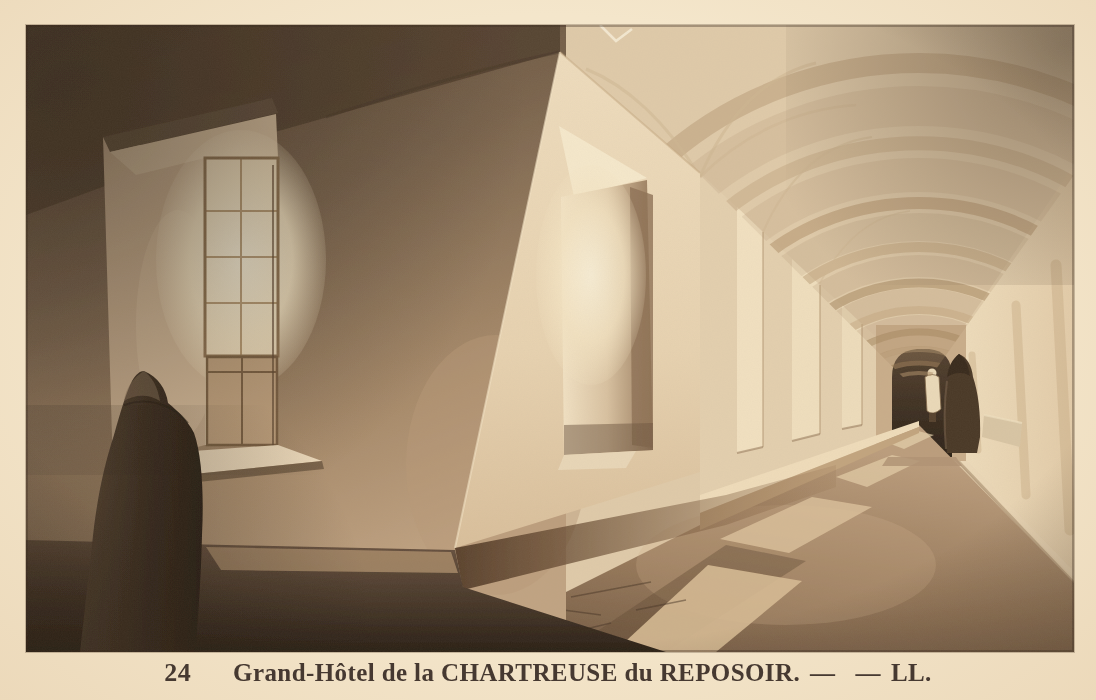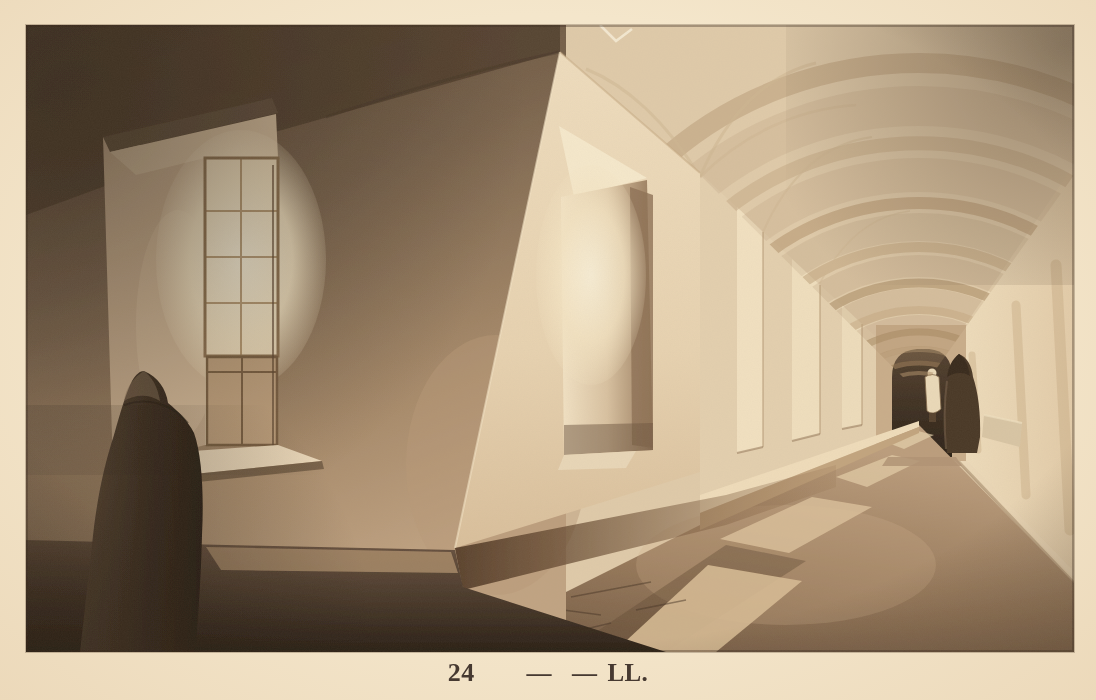--- a/index.html
+++ b/index.html
@@ -268,18 +268,19 @@
       <rect x="0" y="0" width="1048" height="627" fill="url(#rVig)"></rect>
       <rect x="1" y="1" width="1046" height="625" fill="none" stroke="#37291e" stroke-opacity="0.35" stroke-width="2"></rect>
     </g>
 
     <rect x="0" y="0" width="1048" height="627" filter="url(#fGrain)" opacity="0.12"></rect>
   </svg>
   </figure>
 
   <div class="caption">
     <span class="num">24</span>
+    <span>Grand-Hôtel de la CHARTREUSE du REPOSOIR.</span>
     <span class="sep">—</span>
     <span class="sep">—</span>
     <span>LL.</span>
   </div>
 
 </div>
 
 </body></html>

